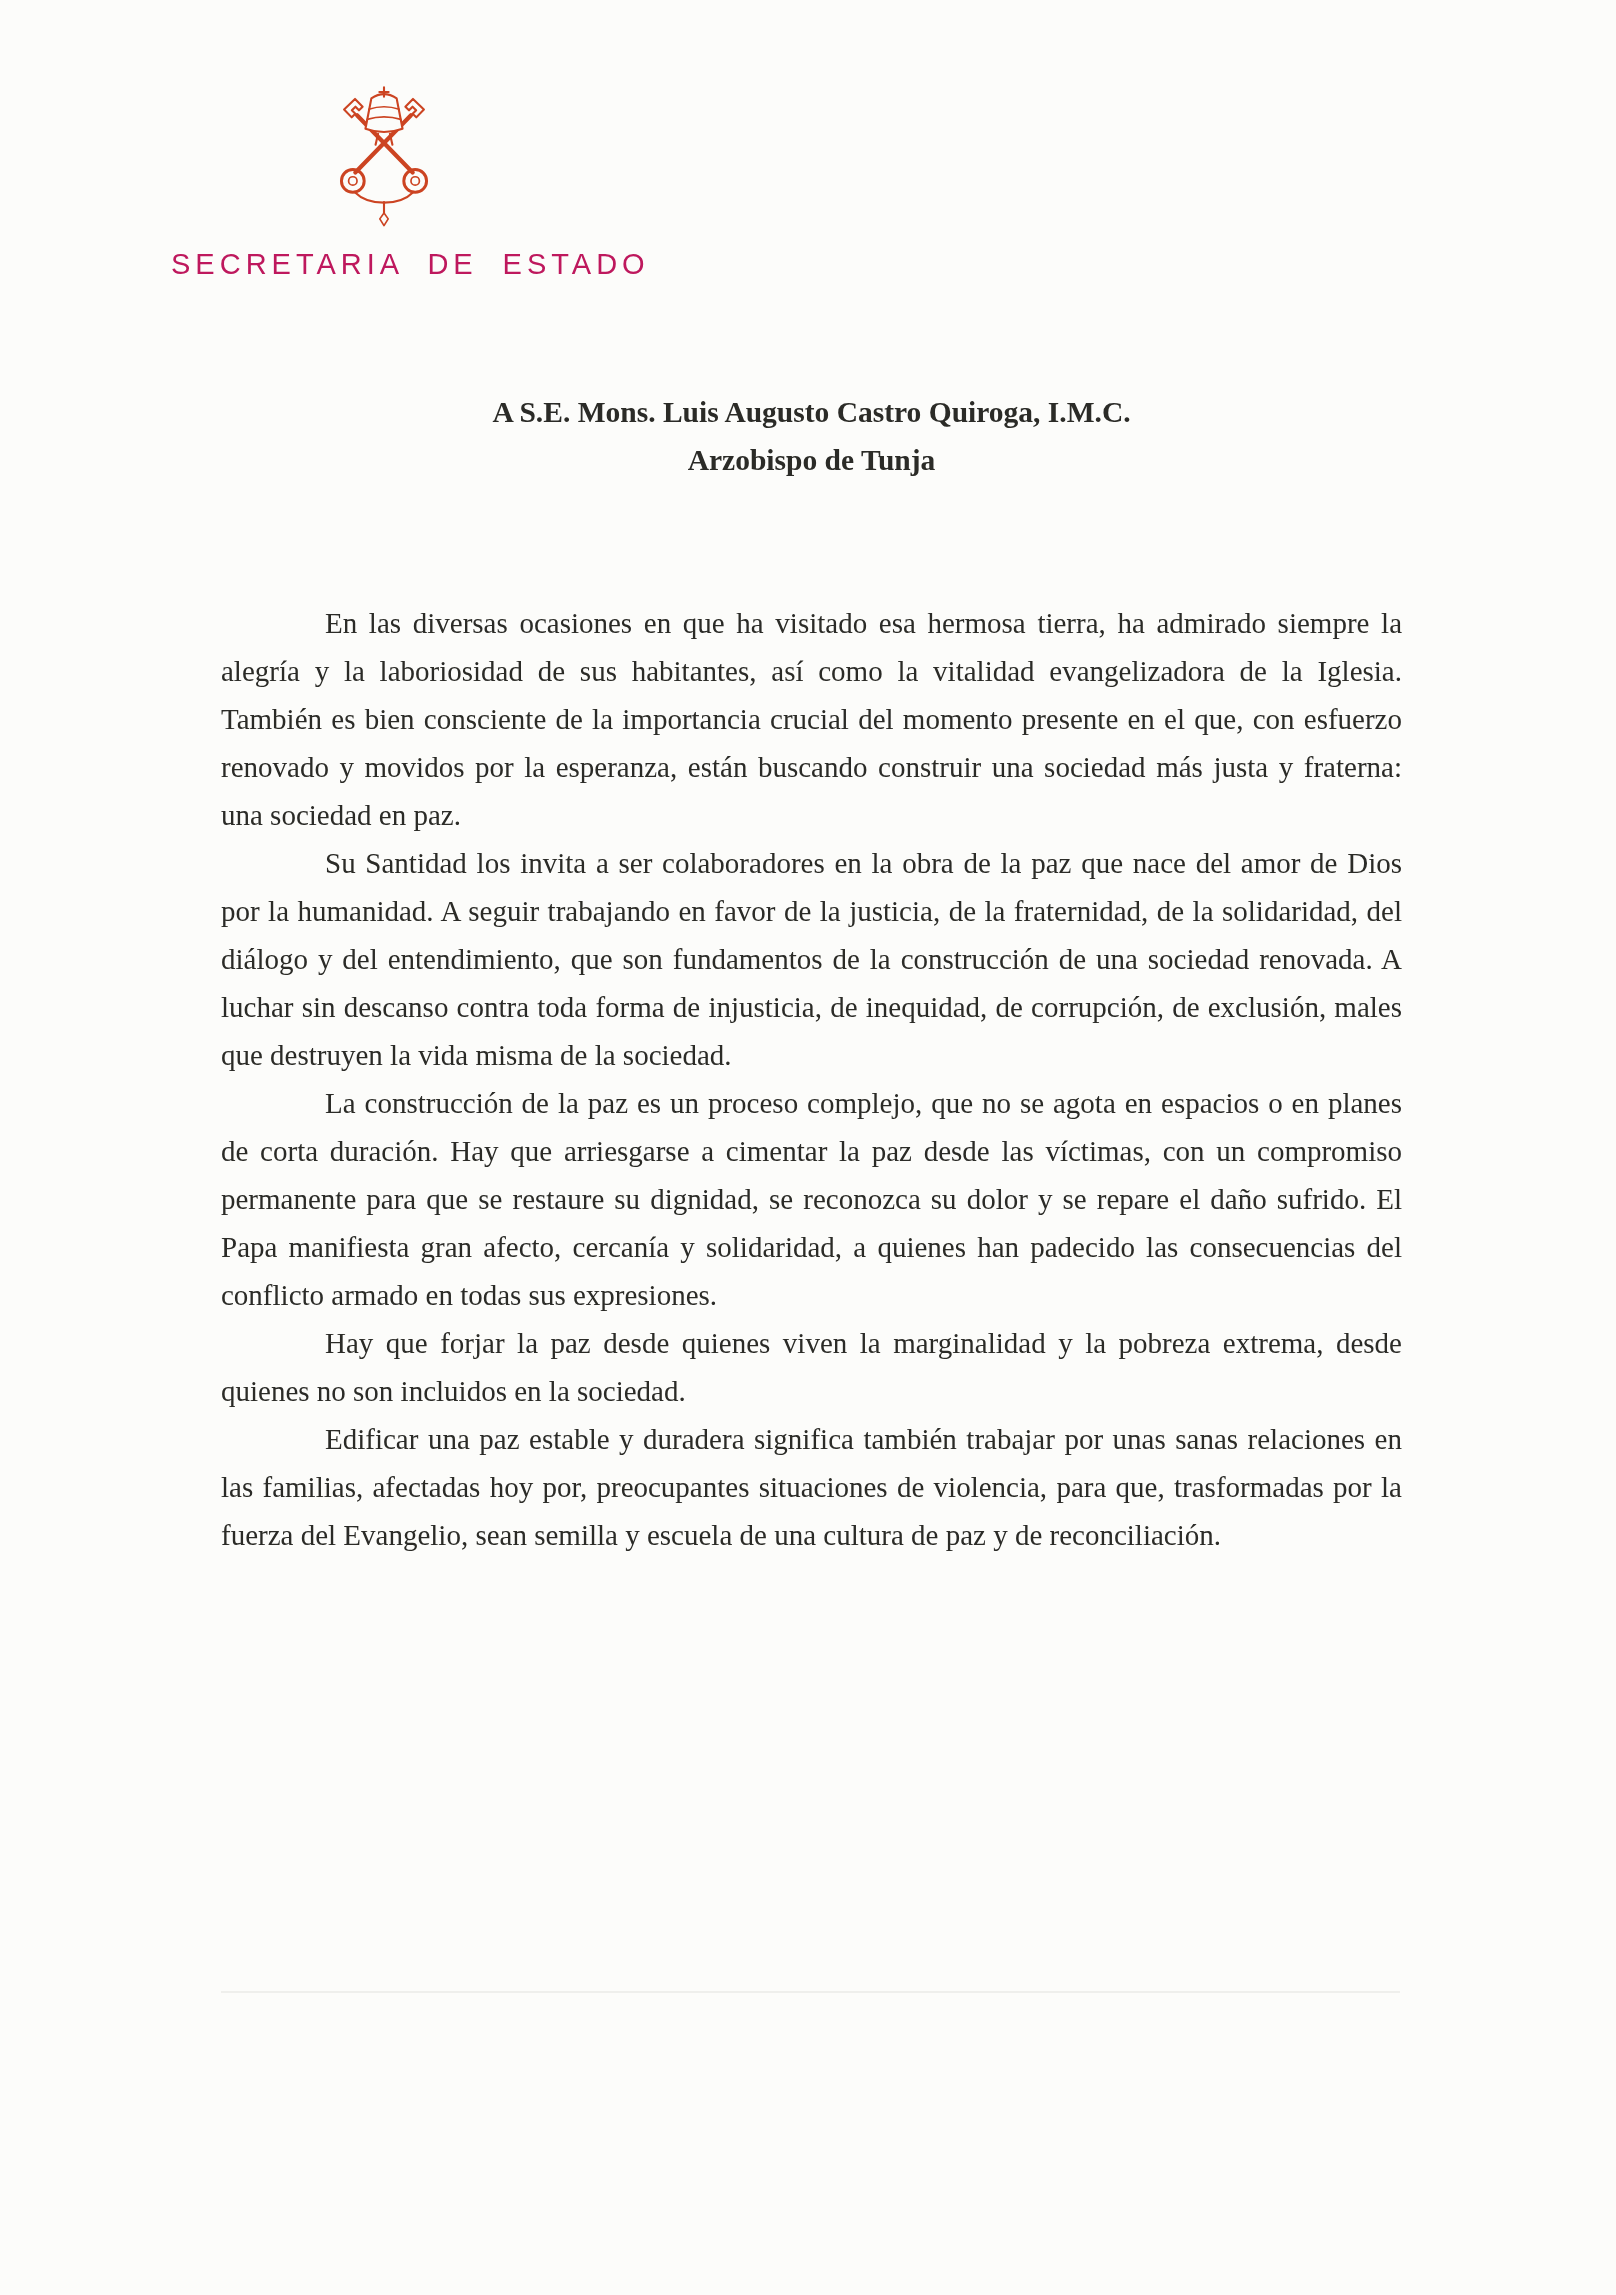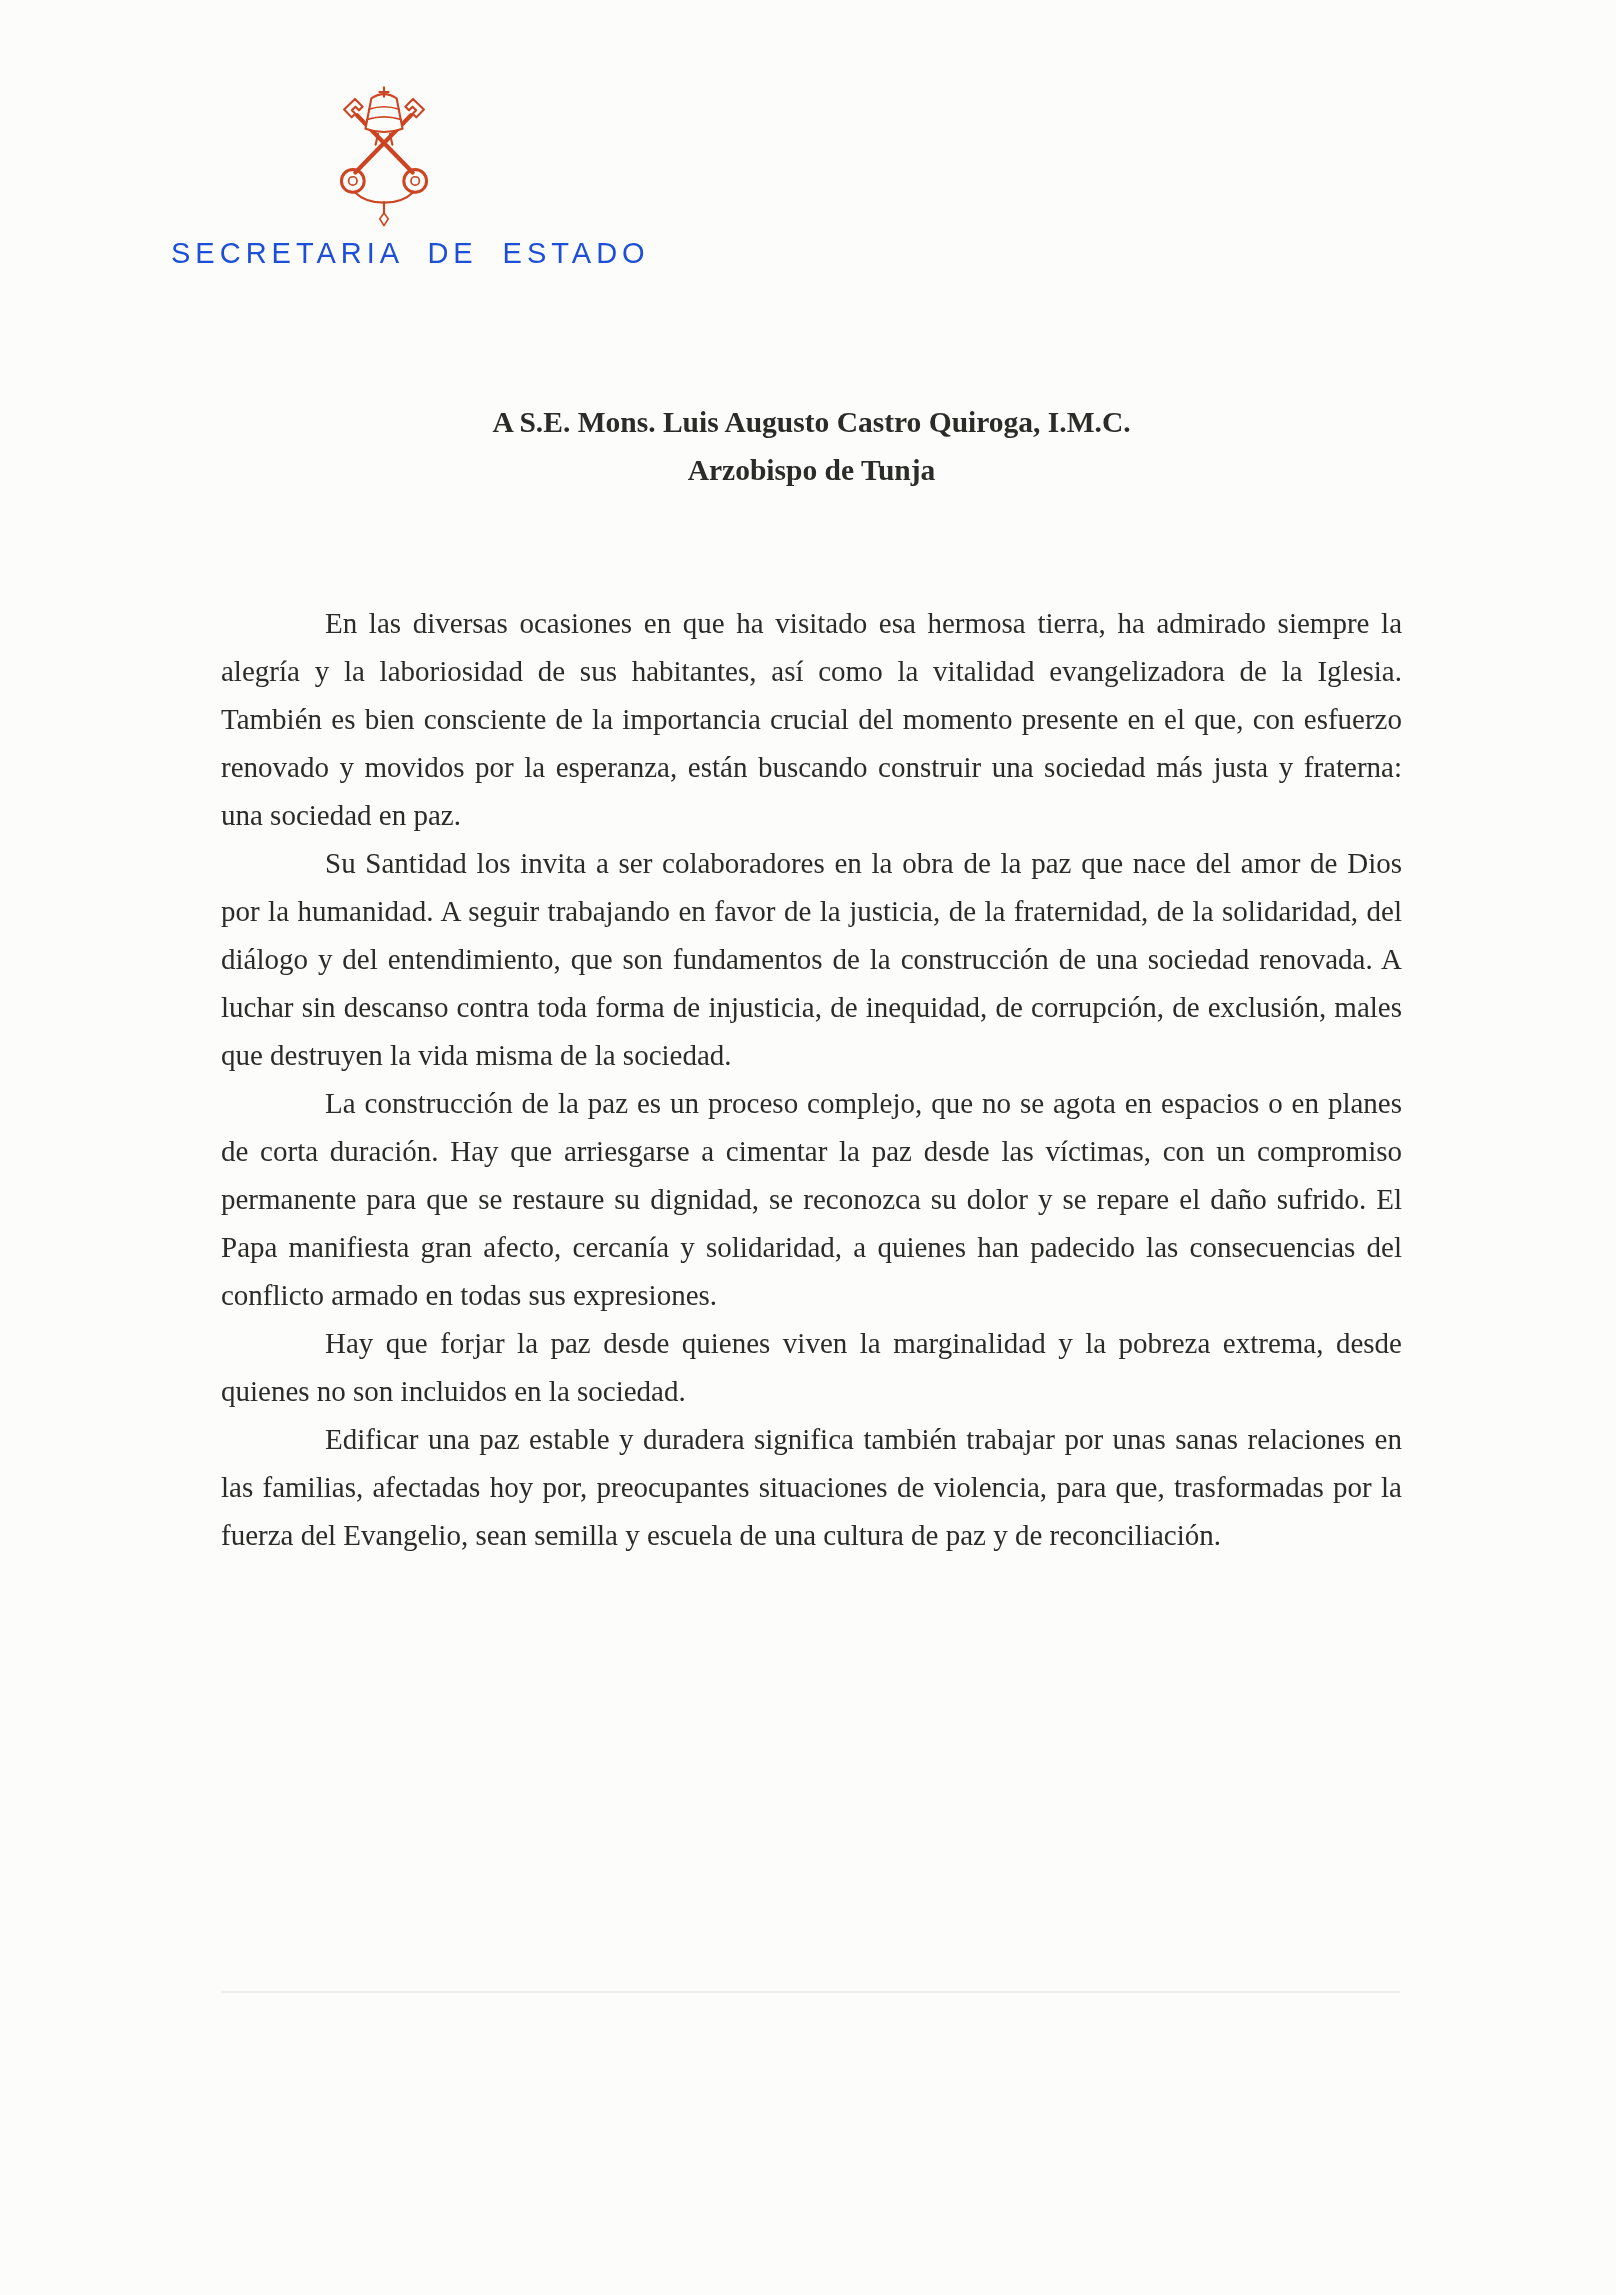--- a/index.html
+++ b/index.html
@@ -24,33 +24,33 @@
     width: 425px;
     text-align: center;
   }
   .emblem {
     display: inline-block;
     width: 118px;
     height: 145px;
   }
   .emblem svg { width: 100%; height: 100%; }
   .org-name {
-    margin-top: 4px;
+    margin-top: 15px;
     font-family: "Liberation Sans", "DejaVu Sans", sans-serif;
     font-size: 29px;
     letter-spacing: 5px;
     word-spacing: 11.8px;
-    color: #1d4ed8;
+    color: #be185d;
     white-space: nowrap;
   }
   
   .recipient {
     position: absolute;
     left: 221px;
-    top: 398px;
+    top: 388px;
     width: 1181px;
     text-align: center;
     font-weight: bold;
     font-size: 29.5px;
     line-height: 48px;
   }
   
   .letter-body {
     position: absolute;
     left: 221px;

